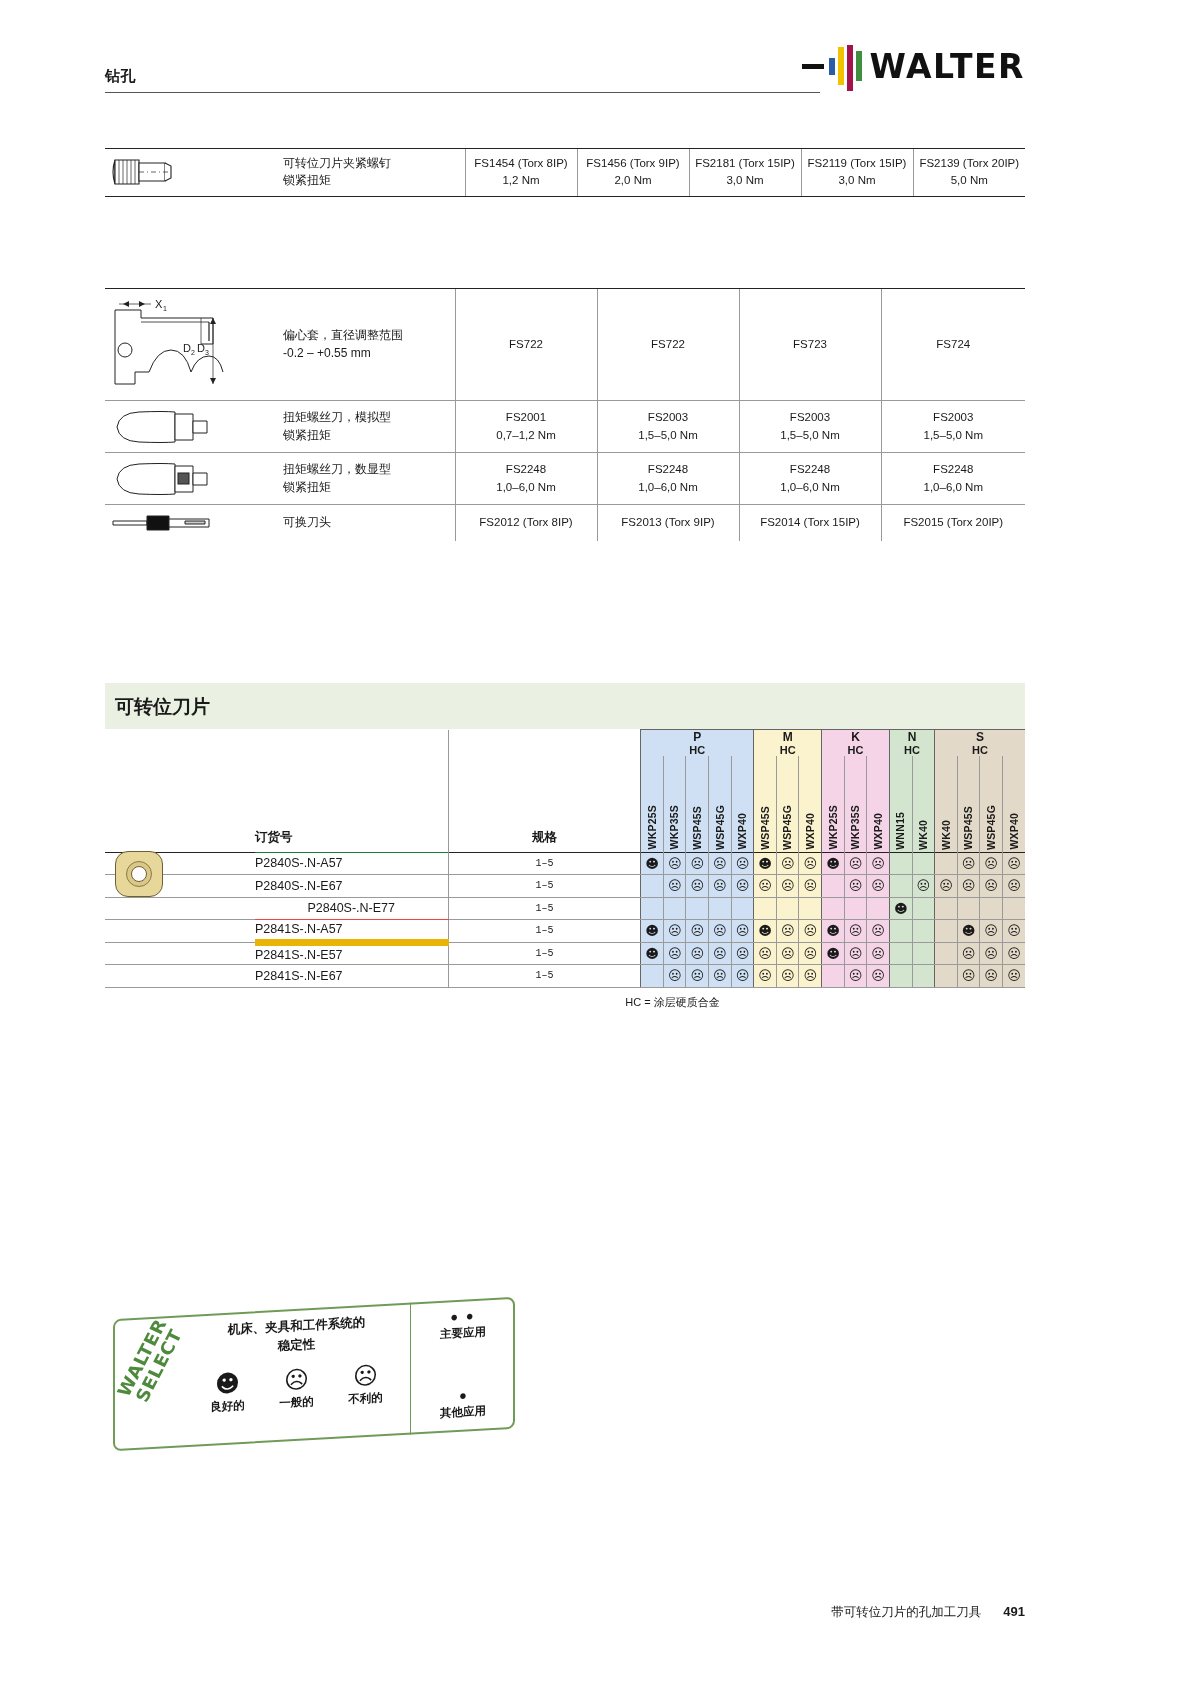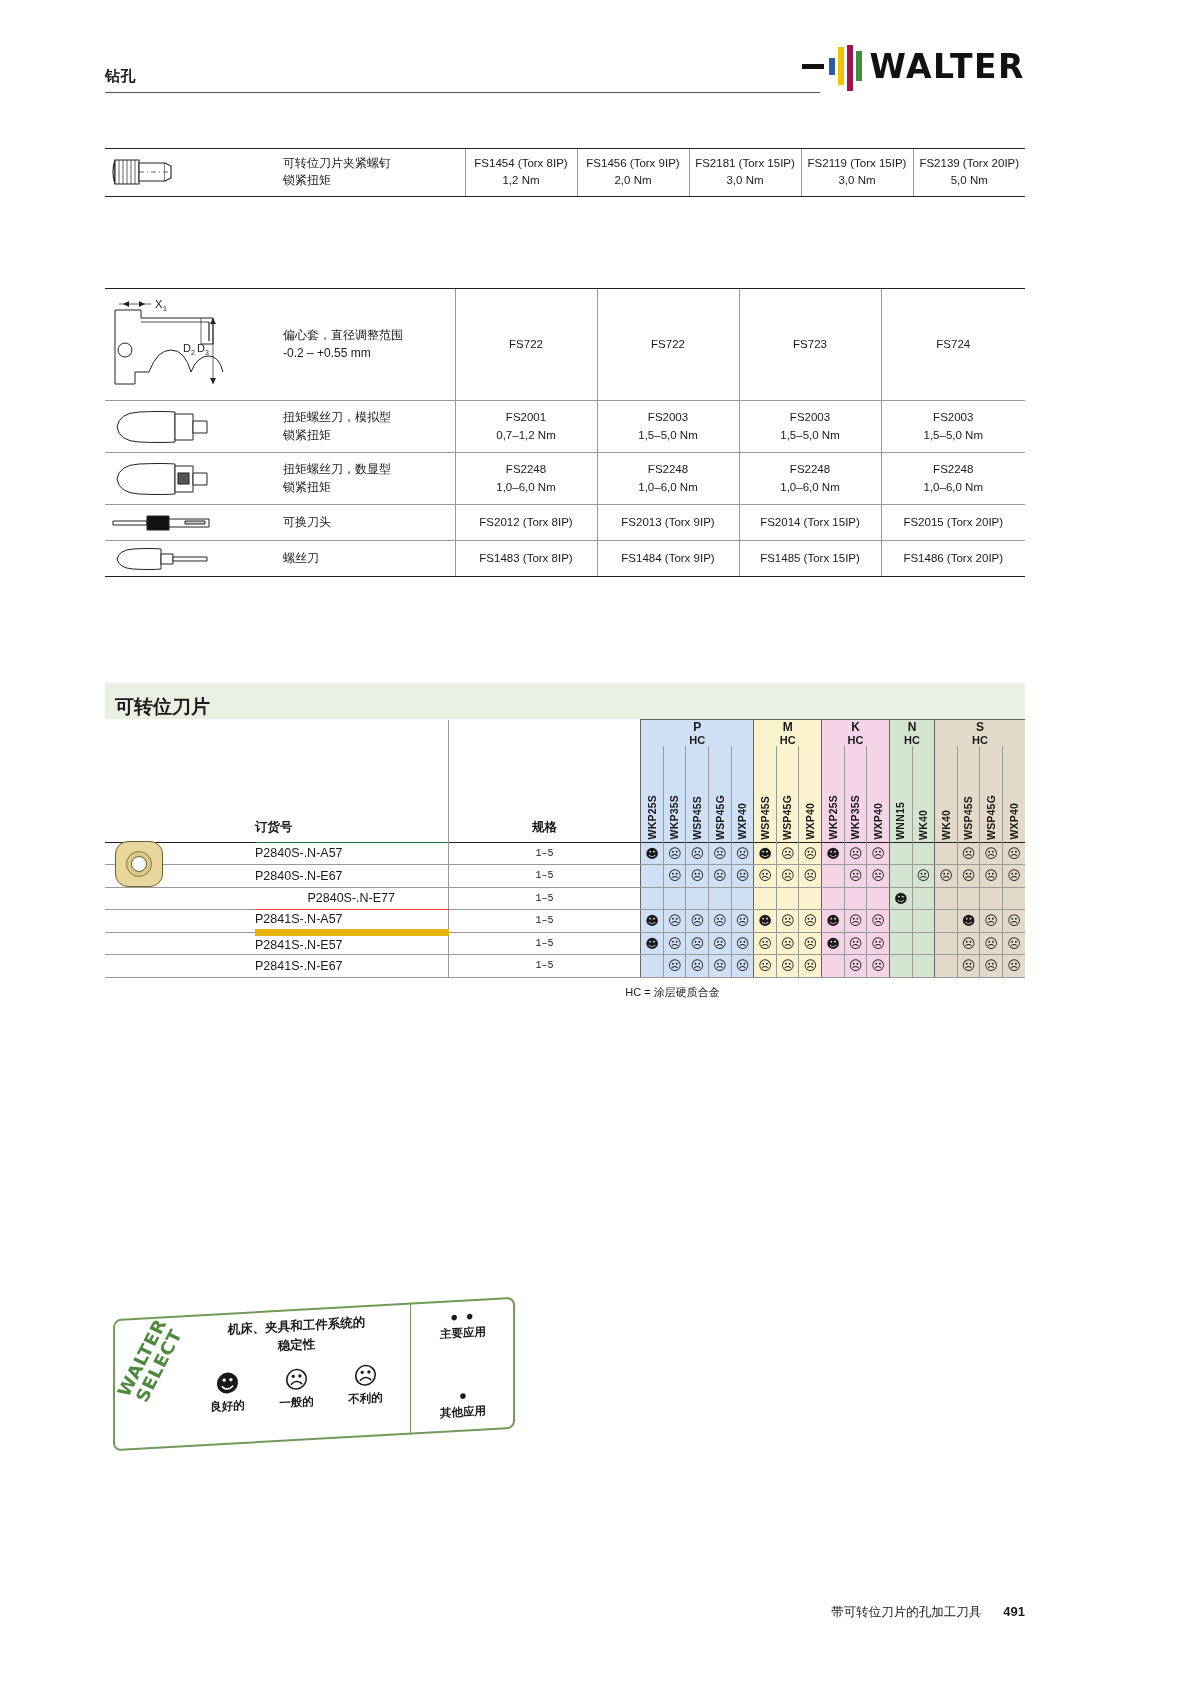--- a/index.html
+++ b/index.html
@@ -37,21 +37,21 @@
   .icocell { width:170px; text-align:center; }
   .desccell { padding:6px 8px 6px 8px; font-size:12px; line-height:1.45; }
   .valcell { text-align:center; font-size:11.5px; line-height:1.5; padding:6px 2px; }
   .vline { border-left:1px solid #999; }
   .topline td { border-top:1px solid #222; }
   .rowline td { border-top:1px solid #999; }
   .botline td { border-bottom:1px solid #222; }
   .sub { font-size:8px; vertical-align:sub; }
 
   
-  .ins-band { background:#eaf0e2; height:36px; }
+  .ins-band { background:#eaf0e2; height:46px; }
   .ins-title { font-size:19px; font-weight:bold; padding:11px 0 0 10px; }
 
   .ins-wrap { position:absolute; left:105px; top:683px; width:920px; }
   table.ins { border-collapse:collapse; table-layout:fixed; width:920px; font-size:11.5px; }
   table.ins td { padding:0; }
 
   .grp-label { text-align:center; font-size:12px; font-weight:bold; padding:5px 0 3px; }
   .grp-hc { text-align:center; font-size:11px; font-weight:bold; padding-bottom:4px; }
   .vert { writing-mode:vertical-rl; transform:rotate(180deg); font-size:10.5px; font-weight:bold;
           white-space:nowrap; letter-spacing:.2px; display:inline-block; line-height:1; }
@@ -312,38 +312,20 @@
         </td>
         <td class="desccell">
           <div>可换刀头</div>
         </td>
         <td class="valcell vline">FS2012 (Torx 8IP)</td>
         <td class="valcell vline">FS2013 (Torx 9IP)</td>
         <td class="valcell vline">FS2014 (Torx 15IP)</td>
         <td class="valcell vline">FS2015 (Torx 20IP)</td>
       </tr>
 
-      <tr class="rowline botline">
-        <td class="icocell" style="height:36px;">
-          <svg width="150" height="28" viewBox="0 0 150 28">
-            <g fill="#fff" stroke="#222" stroke-width="1">
-              <path d="M12 14 q2 -9 16 -10 q18 -1 28 0 l0 20 q-10 1 -28 0 q-14 -1 -16 -10 z"></path>
-              <path d="M56 9 l12 0 l0 10 l-12 0 z"></path>
-              <path d="M68 12 l34 0 l0 4 l-34 0 z"></path>
-            </g>
-          </svg>
-        </td>
-        <td class="desccell">
-          <div>螺丝刀</div>
-        </td>
-        <td class="valcell vline">FS1483 (Torx 8IP)</td>
-        <td class="valcell vline">FS1484 (Torx 9IP)</td>
-        <td class="valcell vline">FS1485 (Torx 15IP)</td>
-        <td class="valcell vline">FS1486 (Torx 20IP)</td>
-      </tr>
     </tbody>
       </table>
   </div>
 
   <div class="ins-wrap">
     <div class="ins-band">
       <div class="ins-title">可转位刀片</div>
     </div>
     <div id="ins-table-host">
         <table class="ins">

